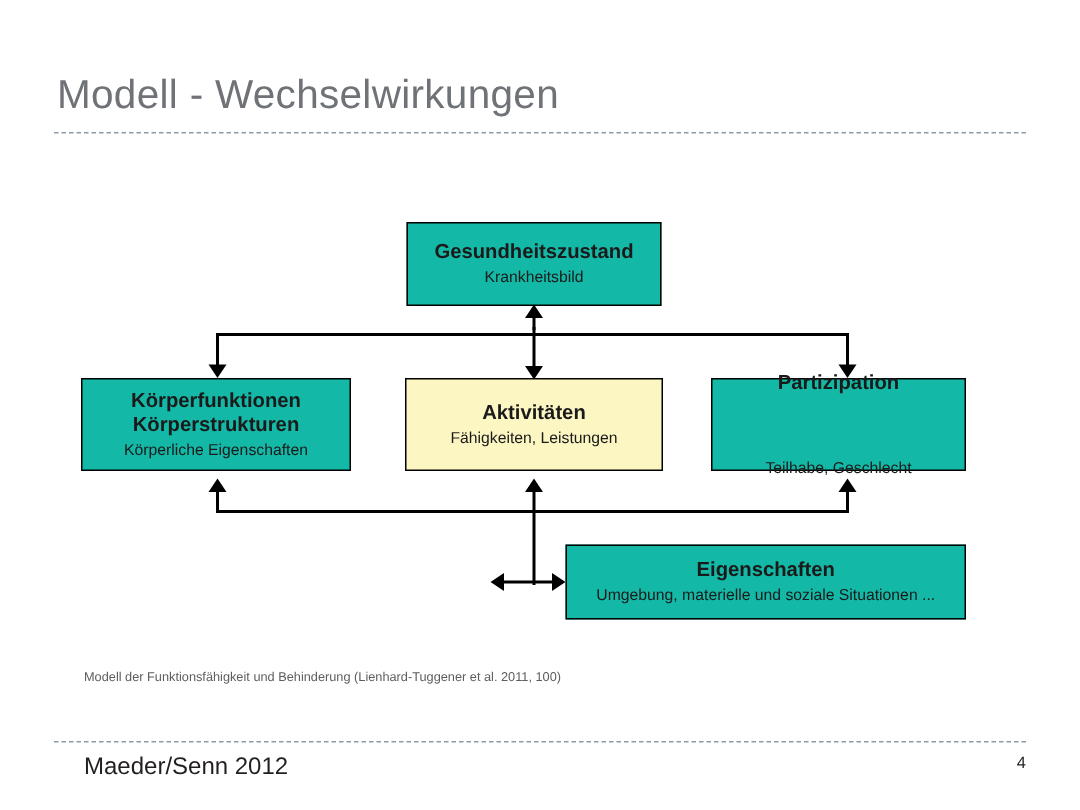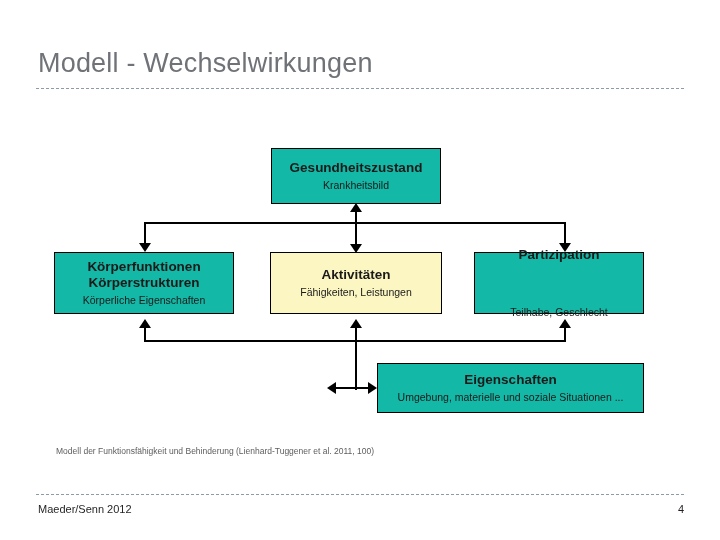--- a/index.html
+++ b/index.html
@@ -46,23 +46,23 @@
   .footer-rule {
     position: absolute;
     left: 36px;
     top: 494px;
     width: 648px;
     height: 0;
     border-top: 1px dashed #8d9aa8;
   }
   .footer-left {
     position: absolute;
-    left: 38px;
+    left: 56px;
     top: 503px;
-    font-size: 11px;
+    font-size: 16px;
     color: #231f20;
   }
   .footer-page {
     position: absolute;
     right: 36px;
     top: 503px;
     font-size: 11px;
     color: #231f20;
     text-align: right;
   }

